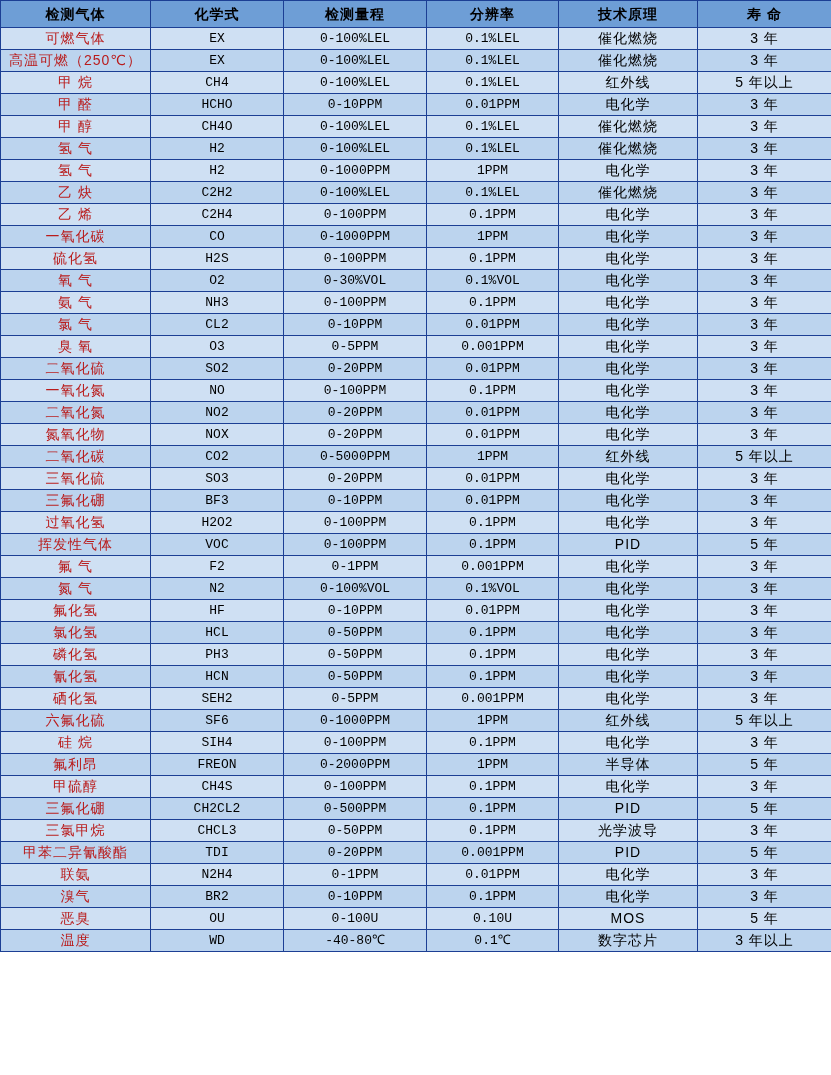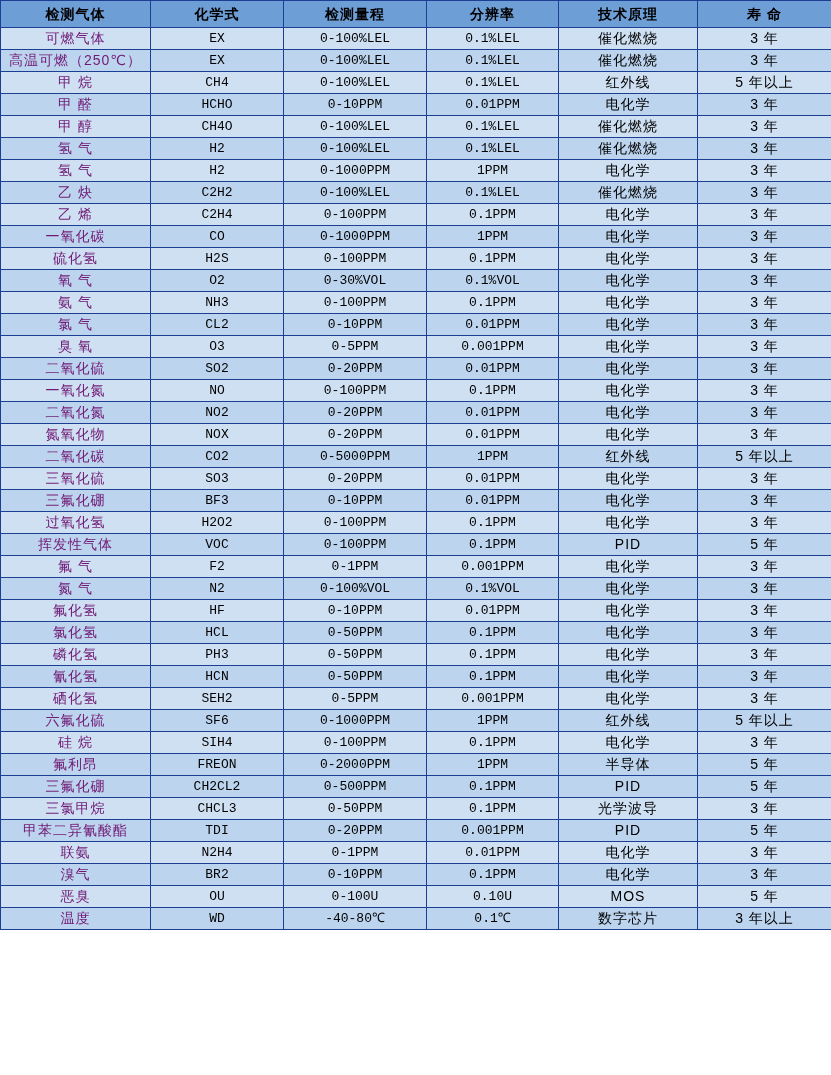--- a/index.html
+++ b/index.html
@@ -44,21 +44,21 @@
     letter-spacing: 1px;
   }
   #gas-table tbody tr.odd td {
     background: #cfe0f3;
   }
   #gas-table tbody tr.even td {
     background: #bcd4ee;
   }
   #gas-table td.name {
     font-size: 14px;
-    color: #701a75;
+    color: #b91c1c;
     letter-spacing: 1px;
   }
   #gas-table td.formula,
   #gas-table td.range,
   #gas-table td.res {
     font-size: 13px;
     font-family: "Liberation Mono", "DejaVu Sans Mono", monospace;
     color: #000000;
   }
   #gas-table td.tech,
@@ -356,20 +356,28 @@
         <td class="life">3 年</td>
       </tr>
       <tr class="even">
         <td class="name">氟利昂</td>
         <td class="formula">FREON</td>
         <td class="range">0-2000PPM</td>
         <td class="res">1PPM</td>
         <td class="tech">半导体</td>
         <td class="life">5 年</td>
       </tr>
+      <tr class="odd">
+        <td class="name">甲硫醇</td>
+        <td class="formula">CH4S</td>
+        <td class="range">0-100PPM</td>
+        <td class="res">0.1PPM</td>
+        <td class="tech">电化学</td>
+        <td class="life">3 年</td>
+      </tr>
       <tr class="even">
         <td class="name">三氟化硼</td>
         <td class="formula">CH2CL2</td>
         <td class="range">0-500PPM</td>
         <td class="res">0.1PPM</td>
         <td class="tech">PID</td>
         <td class="life">5 年</td>
       </tr>
       <tr class="odd">
         <td class="name">三氯甲烷</td>

